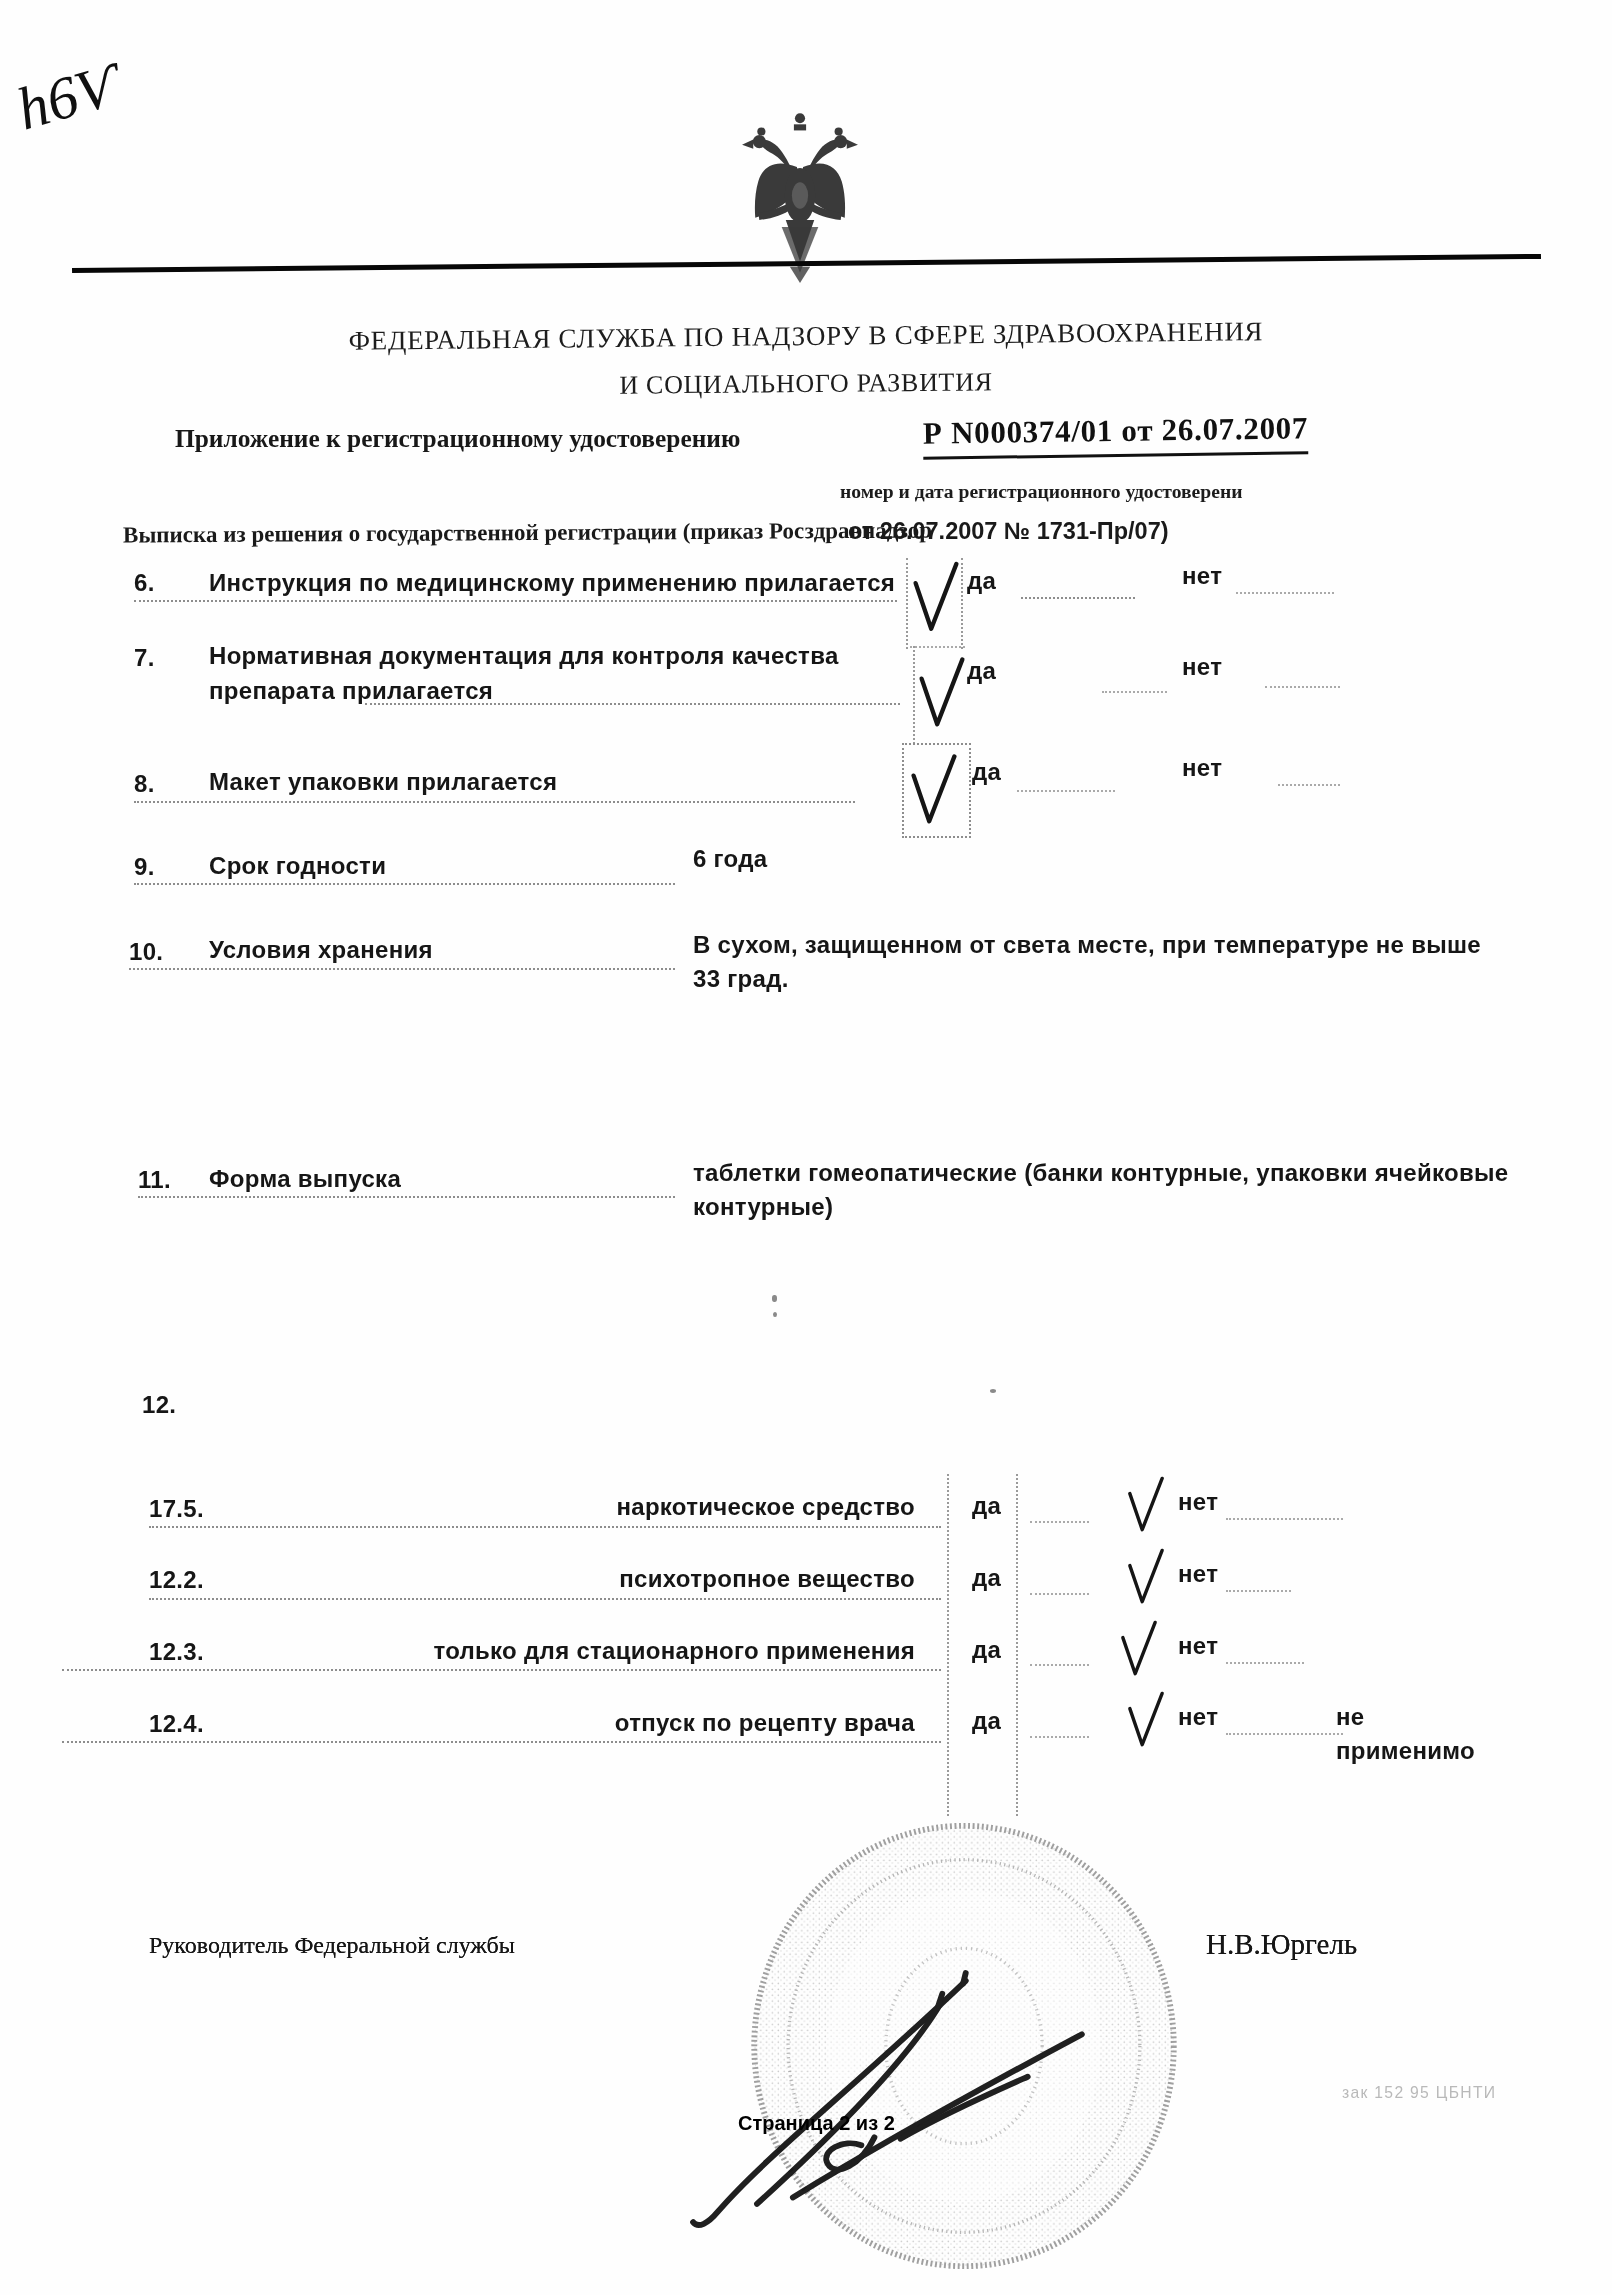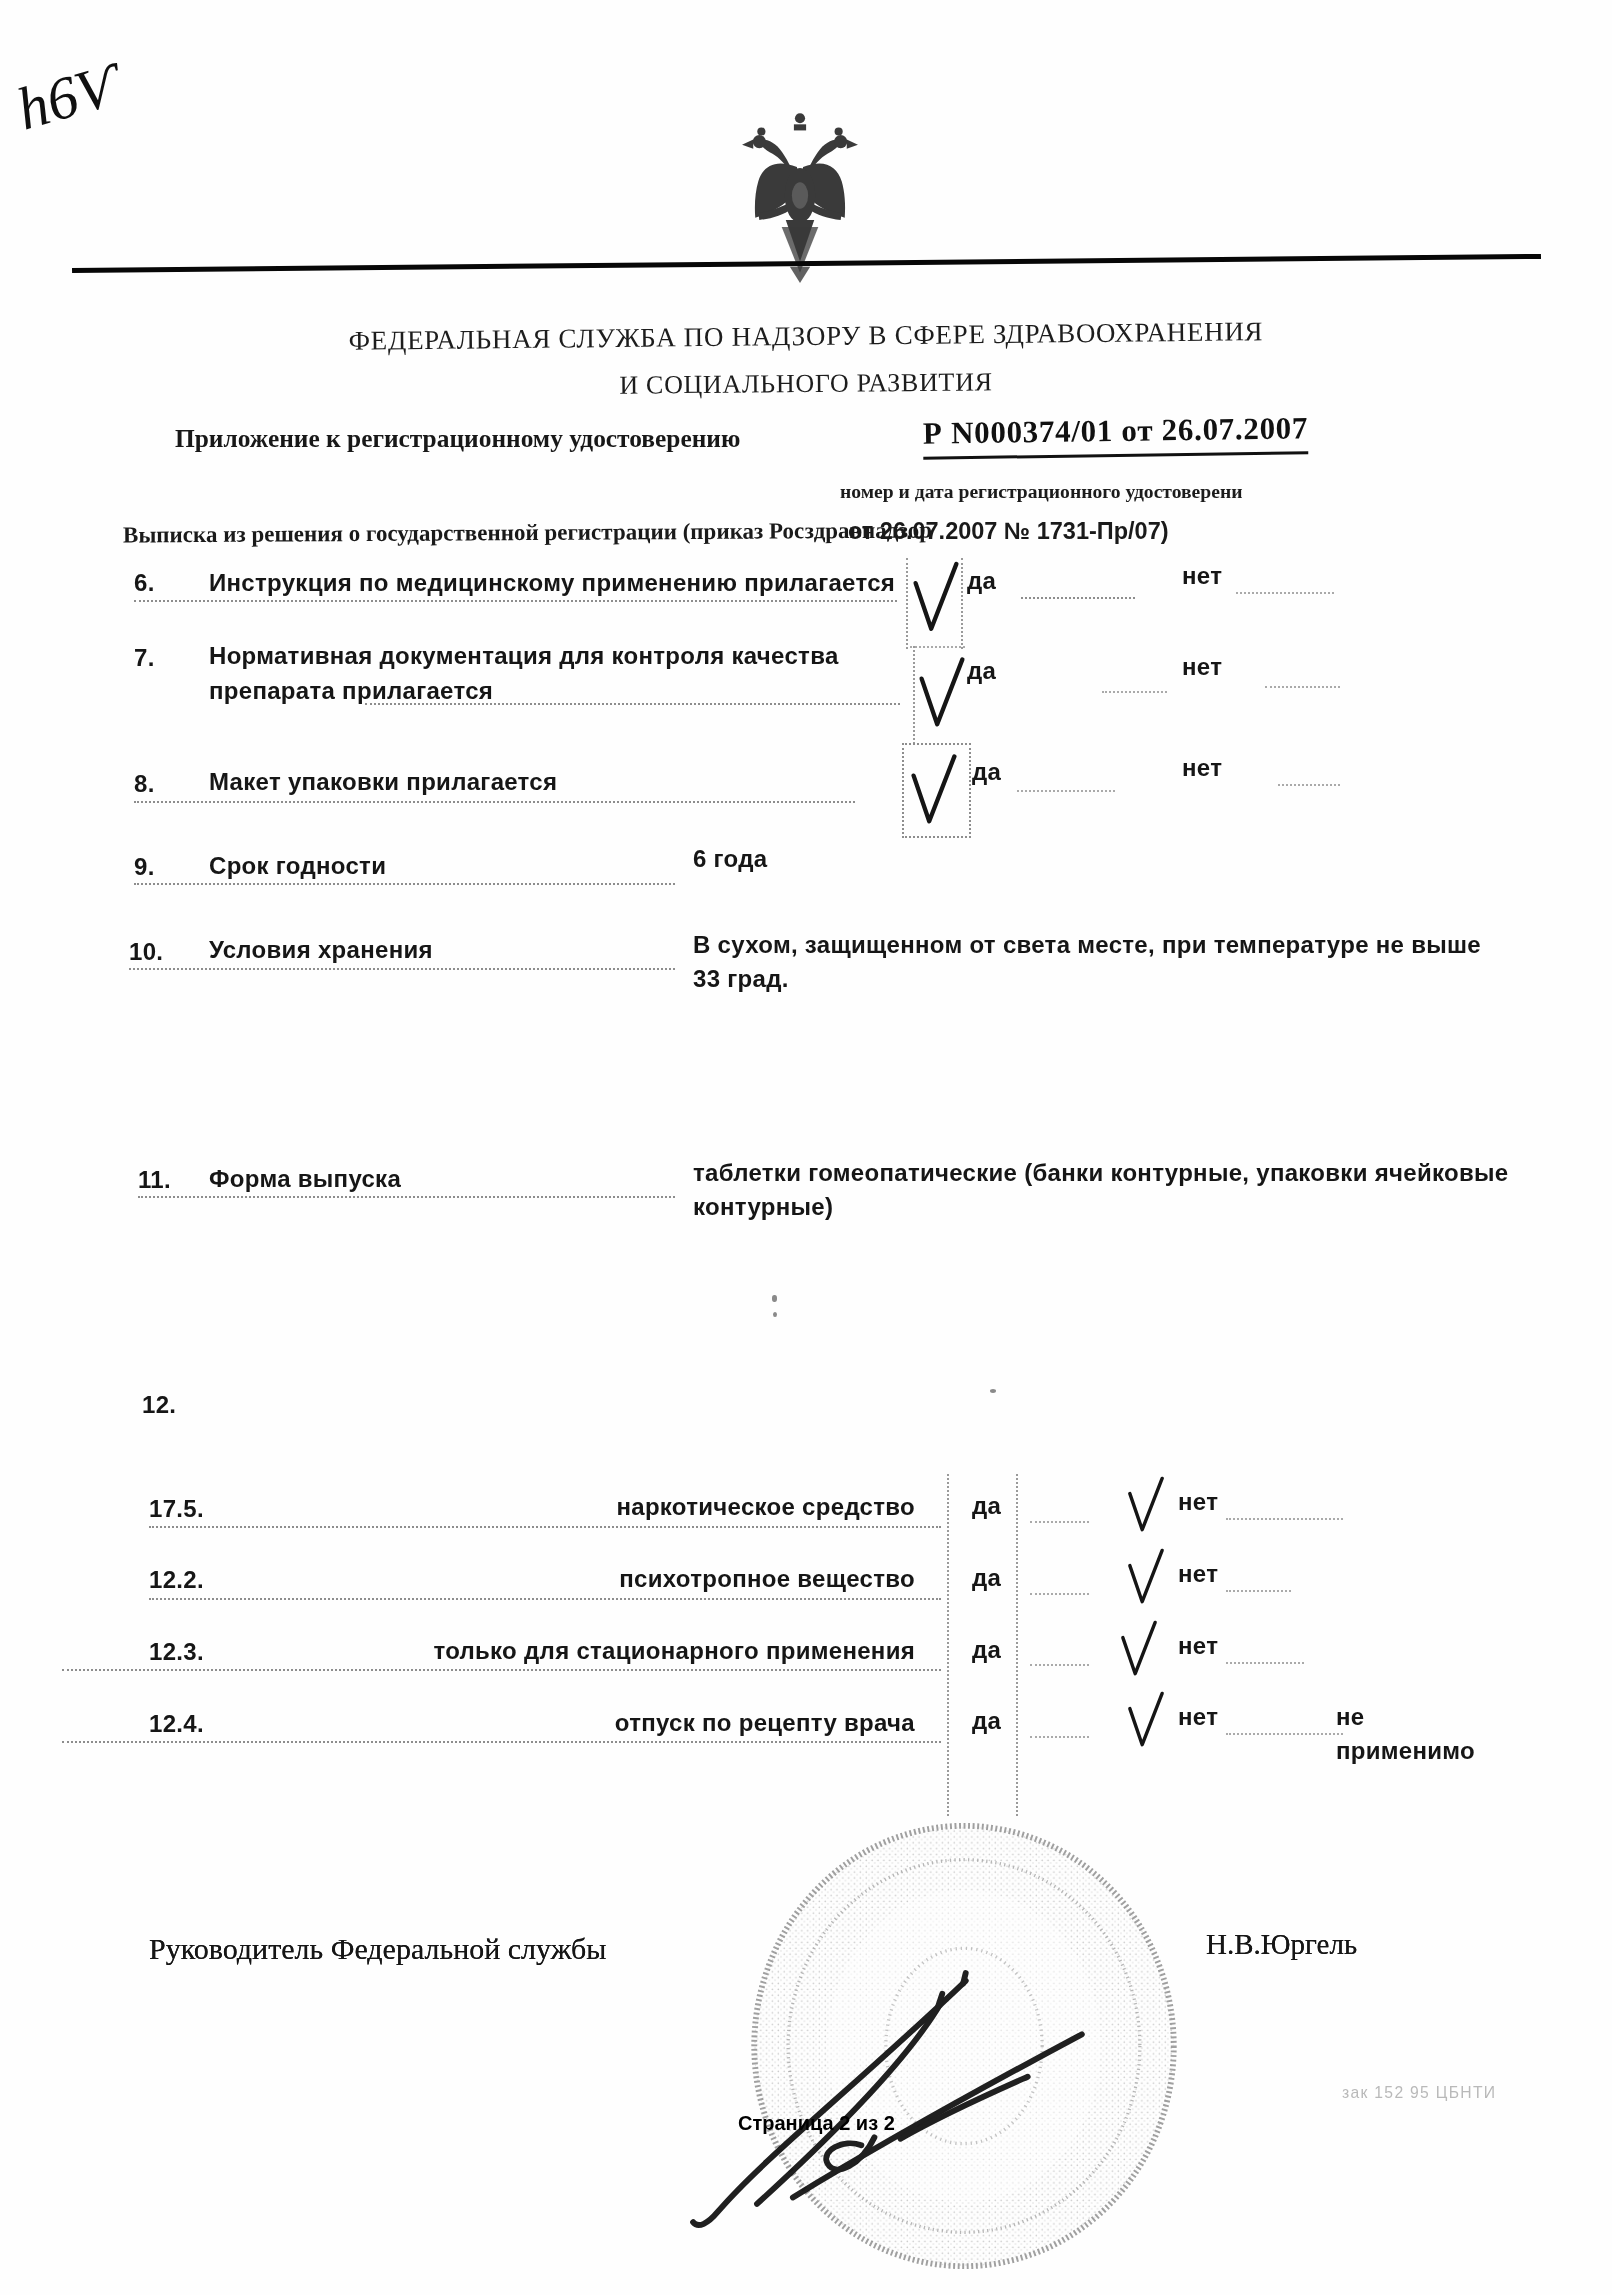--- a/index.html
+++ b/index.html
@@ -190,19 +190,19 @@
     <path d="M52 428 C60 438 75 430 90 412 C160 330 300 220 470 58"></path>
     <path d="M150 400 C260 300 380 180 432 92"></path>
     <path d="M205 390 C320 320 470 235 648 140"></path>
     <path d="M330 298 C310 340 270 360 258 338 C248 318 282 300 310 310"></path>
     <path d="M370 300 C440 260 520 225 565 205"></path>
     <path d="M466 62 L470 46"></path>
     <path d="M428 96 L434 78"></path>
   </g>
 </svg>
 
-<div class="abs serif" style="left:149px;top:1932px;font-size:30px;color:#161616;z-index:4;text-shadow:0 0 0.5px #161616;text-align:right;">Руководитель Федеральной службы</div>
+<div class="abs serif" style="left:149px;top:1932px;font-size:24px;color:#161616;z-index:4;text-shadow:0 0 0.5px #161616;text-align:right;">Руководитель Федеральной службы</div>
 <div class="abs serif" style="left:1206px;top:1928px;font-size:29px;color:#161616;z-index:4;text-shadow:0 0 0.5px #161616;">Н.В.Юргель</div>
 
 <div class="abs sans" style="left:738px;top:2112px;font-size:20px;color:#000000;z-index:5;">Страница 2 из 2</div>
 
 <div class="abs" style="left:1342px;top:2084px;font-size:15.7px;color:#b9b9b9;letter-spacing:1.3px;z-index:4;">зак 152 95 ЦБНТИ</div>
 
 
 </body></html>

